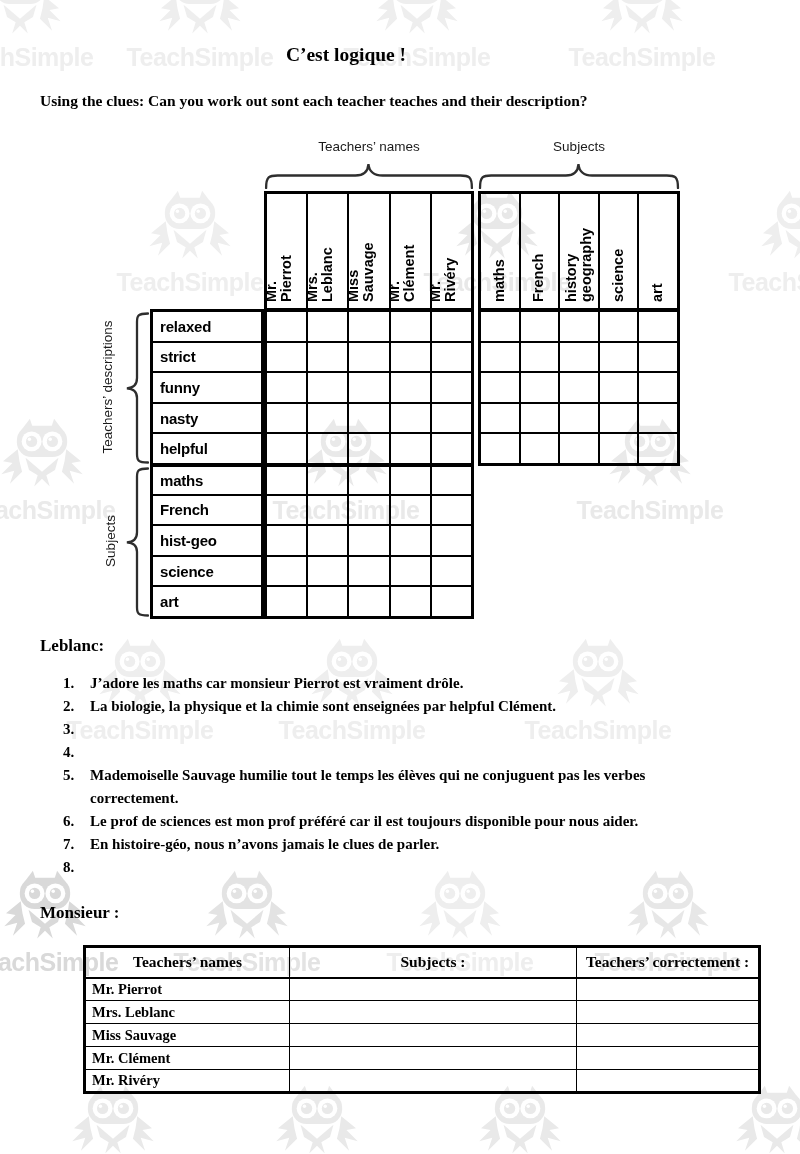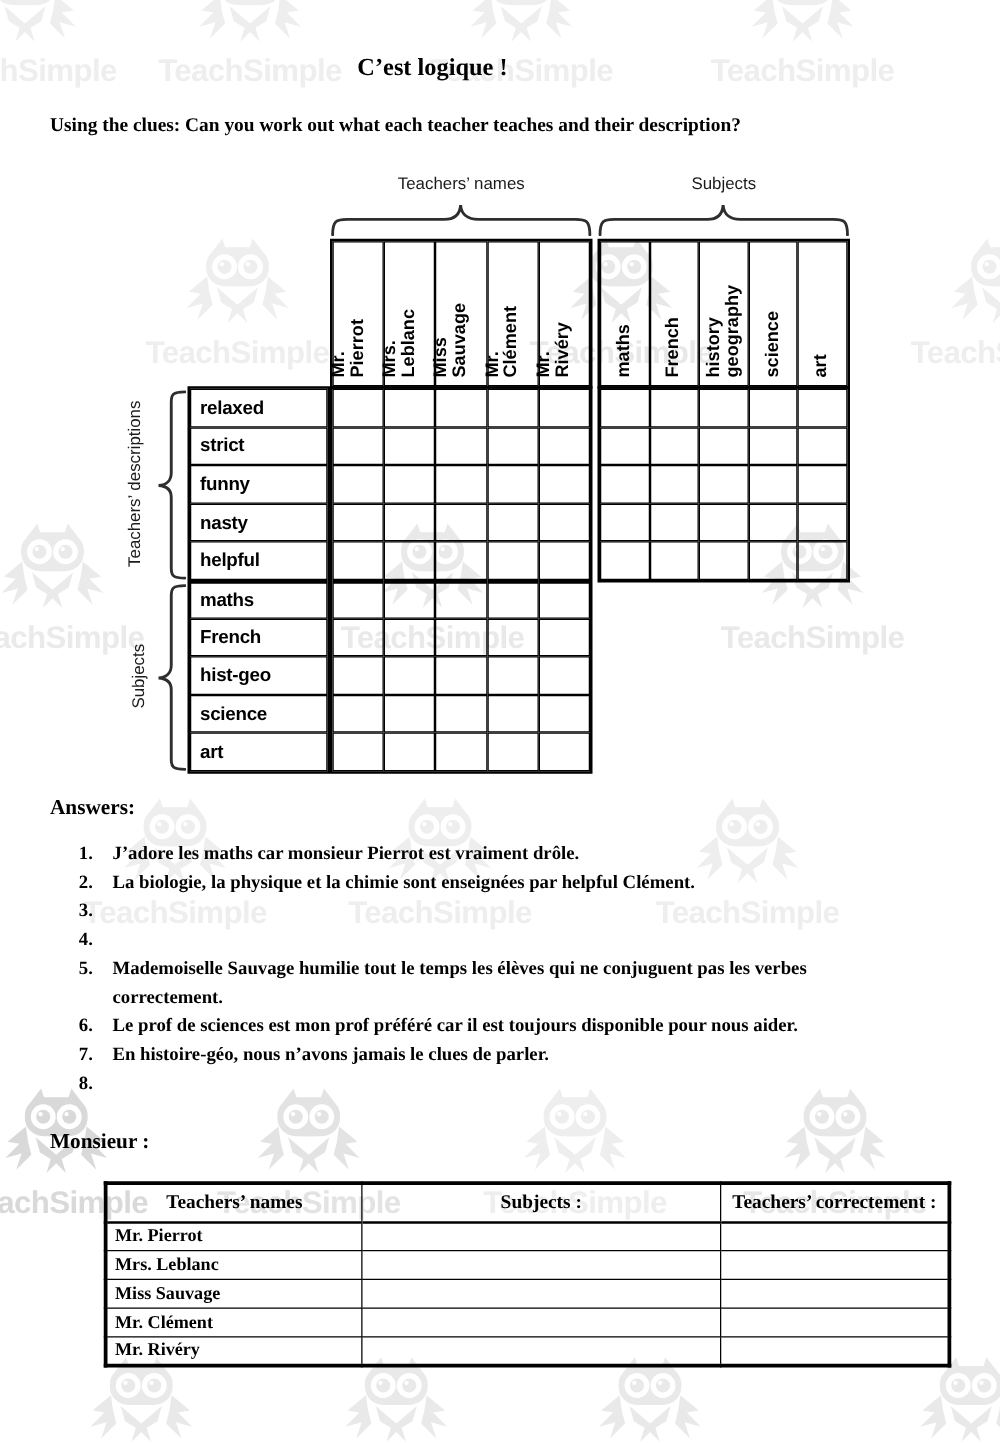--- a/index.html
+++ b/index.html
@@ -68,21 +68,21 @@
       <polygon points="78,36 95,50 84,52 97,65 82,61 87,76 73,62 76,50"></polygon>
       <path d="M31,46 L50,62 L69,46 L65,60 L55,66 L59,79 L50,70 L41,79 L45,66 L35,60 Z"></path>
     </symbol>
     <symbol id="brace" viewBox="0 0 200 26" preserveAspectRatio="none">
       <path d="M2,25 C2,14 5,13 13,13 L87,13 C95,13 99,9 99.5,2 C100,9 105,13 113,13 L187,13 C195,13 198,14 198,25" fill="none" stroke="#2e2e2e" stroke-width="2.3" stroke-linecap="round" vector-effect="non-scaling-stroke"></path>
     </symbol>
   </defs>
 </svg>
 
 <div id="title" class="content">C’est logique !</div>
-<div id="instruction" class="content">Using the clues: Can you work out what each teacher teaches and their description?</div>
+<div id="instruction" class="content">Using the clues: Can you work out sont each teacher teaches and their description?</div>
 
 <div class="content top-label" style="left:264px;width:210px;">Teachers’ names</div>
 <div class="content top-label" style="left:478px;width:202px;">Subjects</div>
 <div class="content abs brace-h" style="left:264px;width:210px;">
     <svg>
       <use href="#brace"></use>
     </svg>
   </div>
 <div class="content abs brace-h" style="left:478px;width:202px;">
     <svg>
@@ -224,21 +224,21 @@
     <div class="cell"></div>
     <div class="cell"></div>
     <div class="cell"></div>
     <div class="cell"></div>
     <div class="cell"></div>
     <div class="cell"></div>
     <div class="cell"></div>
     <div class="cell"></div>
   </div>
 
-<div class="content sec-head" style="left:40px;top:636px;">Answers:</div>
+<div class="content sec-head" style="left:40px;top:636px;">Leblanc:</div>
 <div id="clue-list" class="content">
     <div class="clue">
       <span class="num">1.</span>
       <span class="ctext">J’adore les maths car monsieur Pierrot est vraiment drôle.</span>
     </div>
     <div class="clue">
       <span class="num">2.</span>
       <span class="ctext">La biologie, la physique et la chimie sont enseignées par helpful Clément.</span>
     </div>
     <div class="clue">

